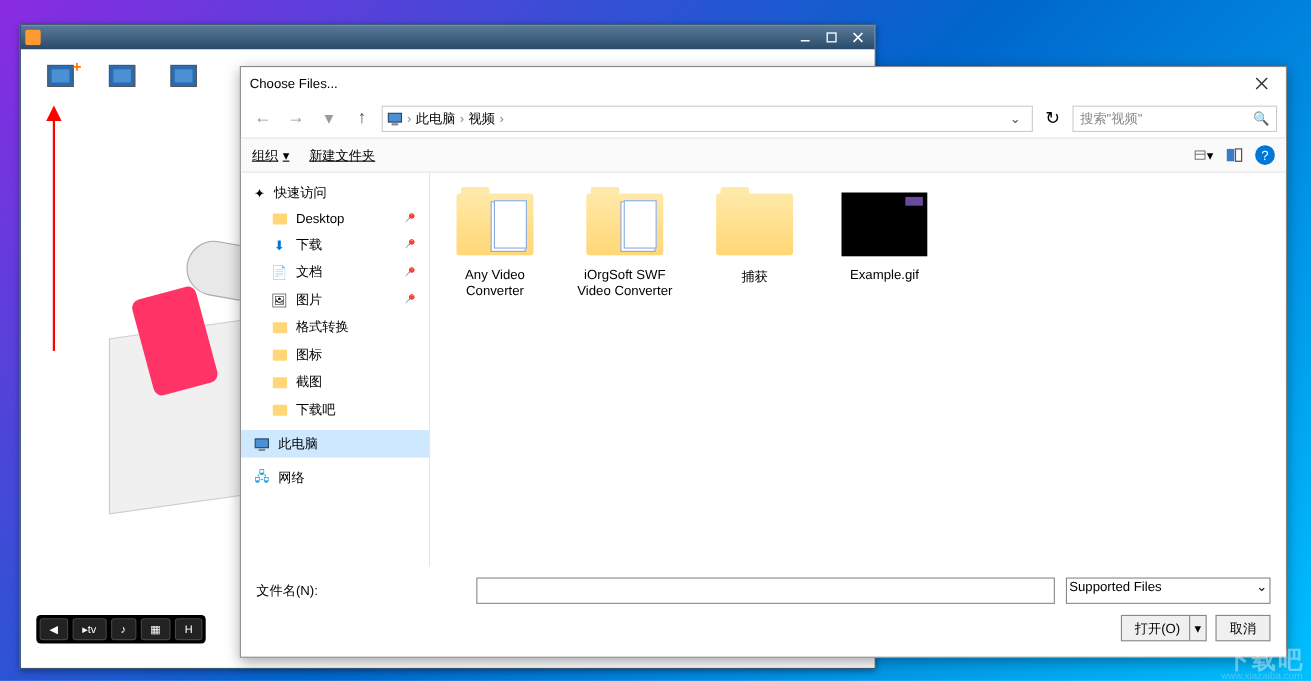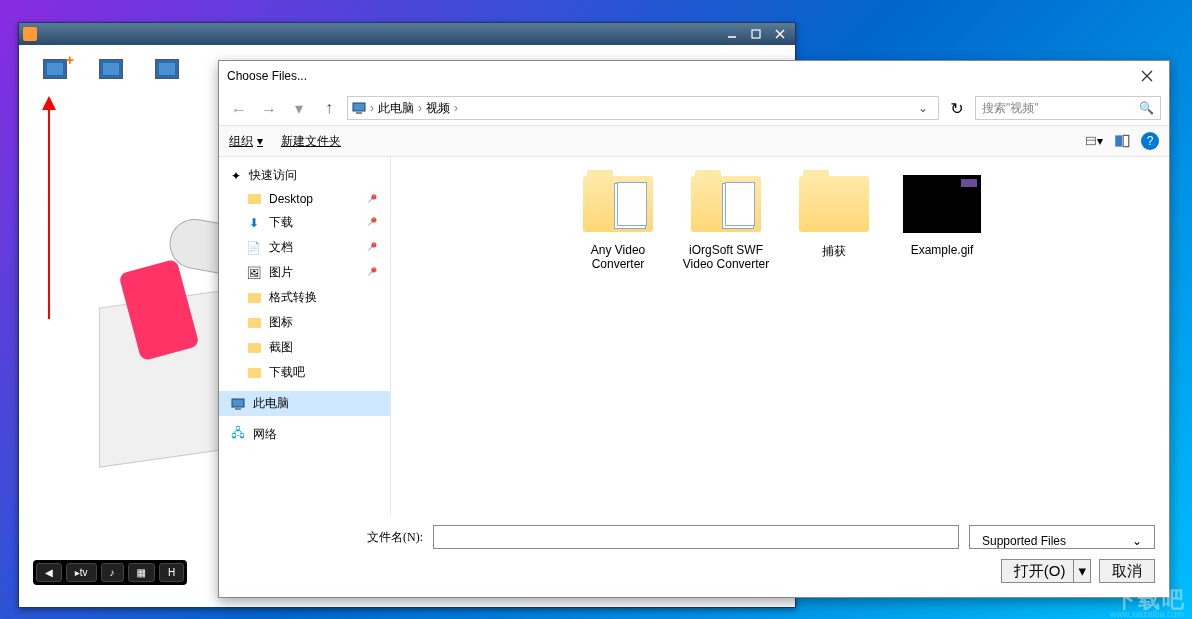--- a/index.html
+++ b/index.html
@@ -50,36 +50,36 @@
 .cmd-ico { width:18px; height:18px; display:flex; align-items:center; justify-content:center; }
 .help-ico { width:18px; height:18px; border-radius:50%; background:#0078d7; color:#fff; font-size:12px; display:flex; align-items:center; justify-content:center; cursor:pointer; }
 .fd-main { flex:1; display:flex; overflow:hidden; }
 .fd-sidebar { width: 172px; border-right:1px solid #e5e5e5; padding: 6px 0; font-size: 12px; overflow:auto; }
 .sb-group { padding: 4px 10px; display:flex; align-items:center; gap:6px; cursor:pointer; }
 .sb-item { padding: 4px 12px 4px 28px; display:flex; align-items:center; gap:8px; cursor:pointer; position:relative; }
 .sb-item.selected { background:#cde8ff; }
 .pin { margin-left:auto; color:#888; font-size:10px; transform:rotate(45deg); }
 .sb-ico { width:14px; height:14px; display:inline-flex; align-items:center; justify-content:center; }
 .folder-color { background:#ffd776; width:13px; height:10px; display:inline-block; border-radius:1px; }
-.fd-content { flex:1; padding: 16px 12px; display:flex; gap:14px; align-items:flex-start; flex-wrap:wrap;justify-content:center; }
+.fd-content { flex:1; padding: 16px 12px; display:flex; gap:24px; align-items:flex-start; flex-wrap:wrap; }
 .file-item { width:94px; text-align:center; font-size:12px; cursor:pointer; }
 .file-item .thumb { width:78px; height:62px; margin:0 auto 8px; display:flex; align-items:center; justify-content:center; }
 .folder-thumb { width:70px; height:56px; background:linear-gradient(#ffe9a8,#ffd776); border-radius:3px; position:relative; }
 .folder-thumb::before { content:""; position:absolute; left:4px; top:-6px; width:26px; height:8px; background:#ffe9a8; border-radius:2px 2px 0 0; }
 .folder-thumb.has-doc::after { content:""; position:absolute; right:6px; top:6px; width:28px; height:42px; background:#fff; border:1px solid #88aadd; box-shadow:-2px 2px 0 #fff, -2px 2px 0 1px #88aadd; }
 .img-thumb { width:78px; height:58px; background:#000; position:relative; }
 .img-thumb::after { content:""; position:absolute; right:4px; top:4px; width:16px; height:8px; background:#6a4a9a; }
 .fd-bottom { padding: 10px 14px 14px; display:flex; flex-direction:column; gap:10px; font-size:12px; }
 .file-name-row { display:flex; align-items:center; gap:10px; }
-.file-name-row label { width:190px; text-align:right;font-family:Liberation Serif, serif; }
+.file-name-row label { width:190px; text-align:left; }
 .fn-input { flex:1; height:24px; border:1px solid #888; padding:0 4px; }
-.filter-sel { width:186px; height:24px; border:1px solid #888; display:flex; align-items:flex-end; padding:0 12px; cursor:pointer; }
+.filter-sel { width:186px; height:24px; border:1px solid #888; display:flex; align-items:flex-start; padding:0 2px; cursor:pointer; }
 .filter-sel .dd { margin-left:auto; }
 .btn-row { display:flex; justify-content:flex-end; gap:8px; }
-.btn { height:24px; border:1px solid #888; background:#f0f0f0; padding:0 12px; font-size:15px; cursor:pointer; display:flex; align-items:center; }
+.btn { height:24px; border:1px solid #888; background:#f0f0f0; padding:0 12px; font-size:12px; cursor:pointer; display:flex; align-items:center; }
 .btn.split { padding-right:0; }
 .btn.split .dd { border-left:1px solid #888; padding:0 4px; margin-left:8px; height:100%; display:flex; align-items:center; }
 .watermark { position:absolute; right:6px; bottom:4px; color:rgba(255,255,255,.4); font-size:22px; font-weight:bold; letter-spacing:2px; pointer-events:none; }
 .watermark-sub { position:absolute; right:8px; bottom:0; color:rgba(255,255,255,.25); font-size:9px; pointer-events:none; }
 </style>
 </head>
 <body>
 
 <div class="app-window">
   <div class="app-titlebar">

